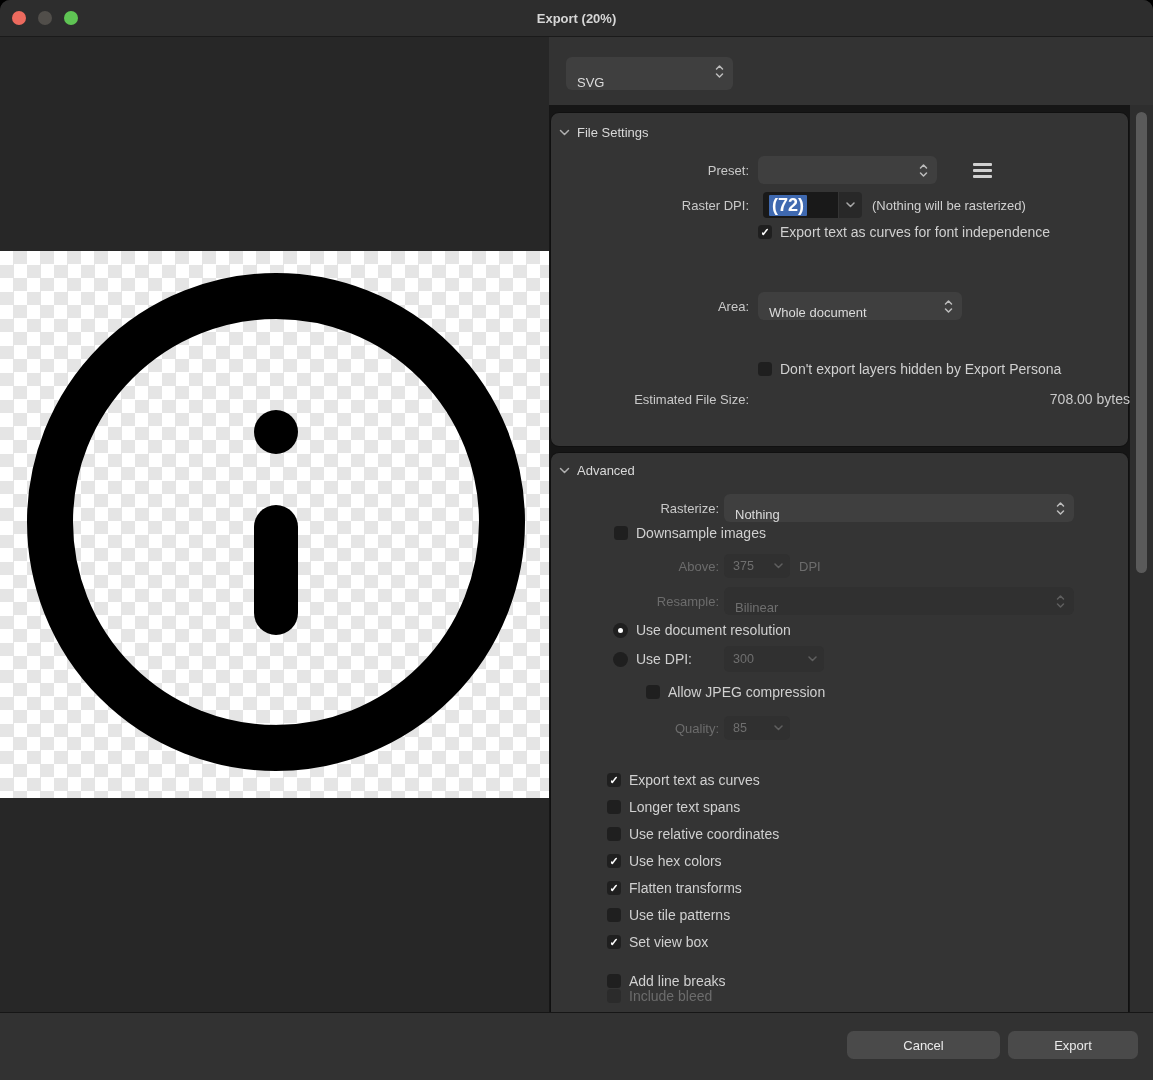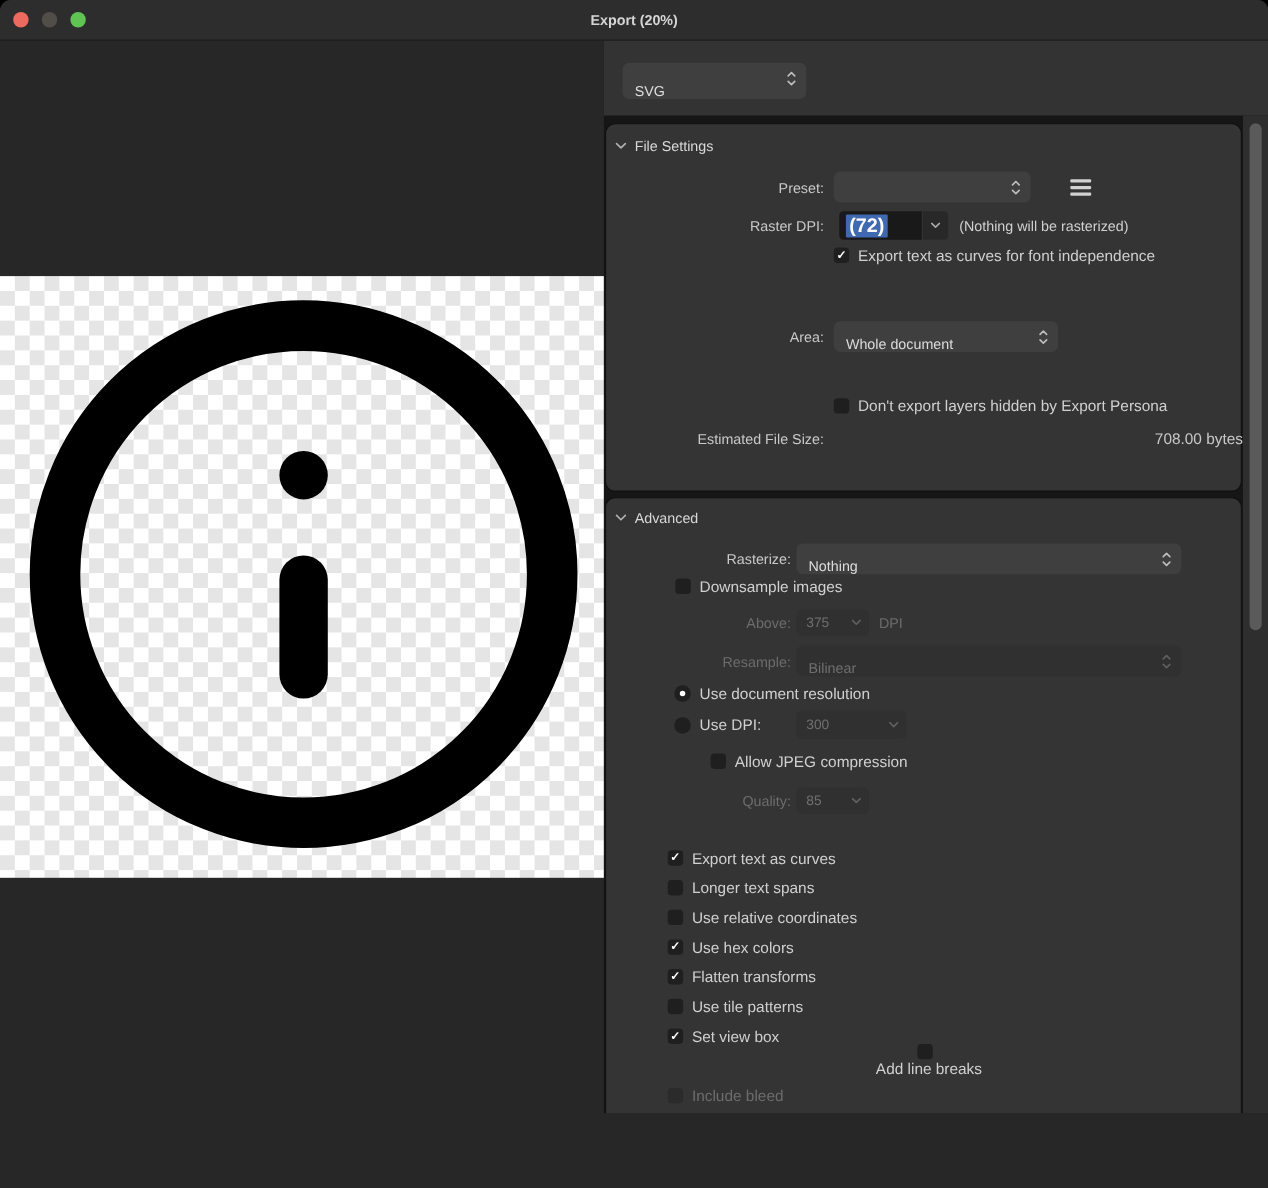--- a/index.html
+++ b/index.html
@@ -322,27 +322,31 @@
         <span class="cb"></span>
         <span class="opt-label">Use tile patterns</span>
         </div>
       <div class="row" style="top:481px; height:16px;">
           <span style="width:56px;"></span>
         <span class="cb on">
             <span class="tick">✓</span>
           </span>
         <span class="opt-label">Set view box</span>
         </div>
-      <div class="row" style="top:496px; height:16px;flex-direction:column;">
+      <div class="row" style="top:520px; height:16px;">
           <span style="width:56px;"></span>
         <span class="cb"></span>
         <span class="opt-label">Add line breaks</span>
         </div>
       <div class="row dim" style="top:535px; height:16px;">
           <span style="width:56px;"></span>
         <span class="cb"></span>
         <span class="opt-label">Include bleed</span>
         </div>
     </section>
   </div>
 
+  <div class="footer">
+    <button class="btn btn-cancel">Cancel</button>
+    <button class="btn btn-export">Export</button>
+  </div>
 
 </div>
 
 </body></html>

